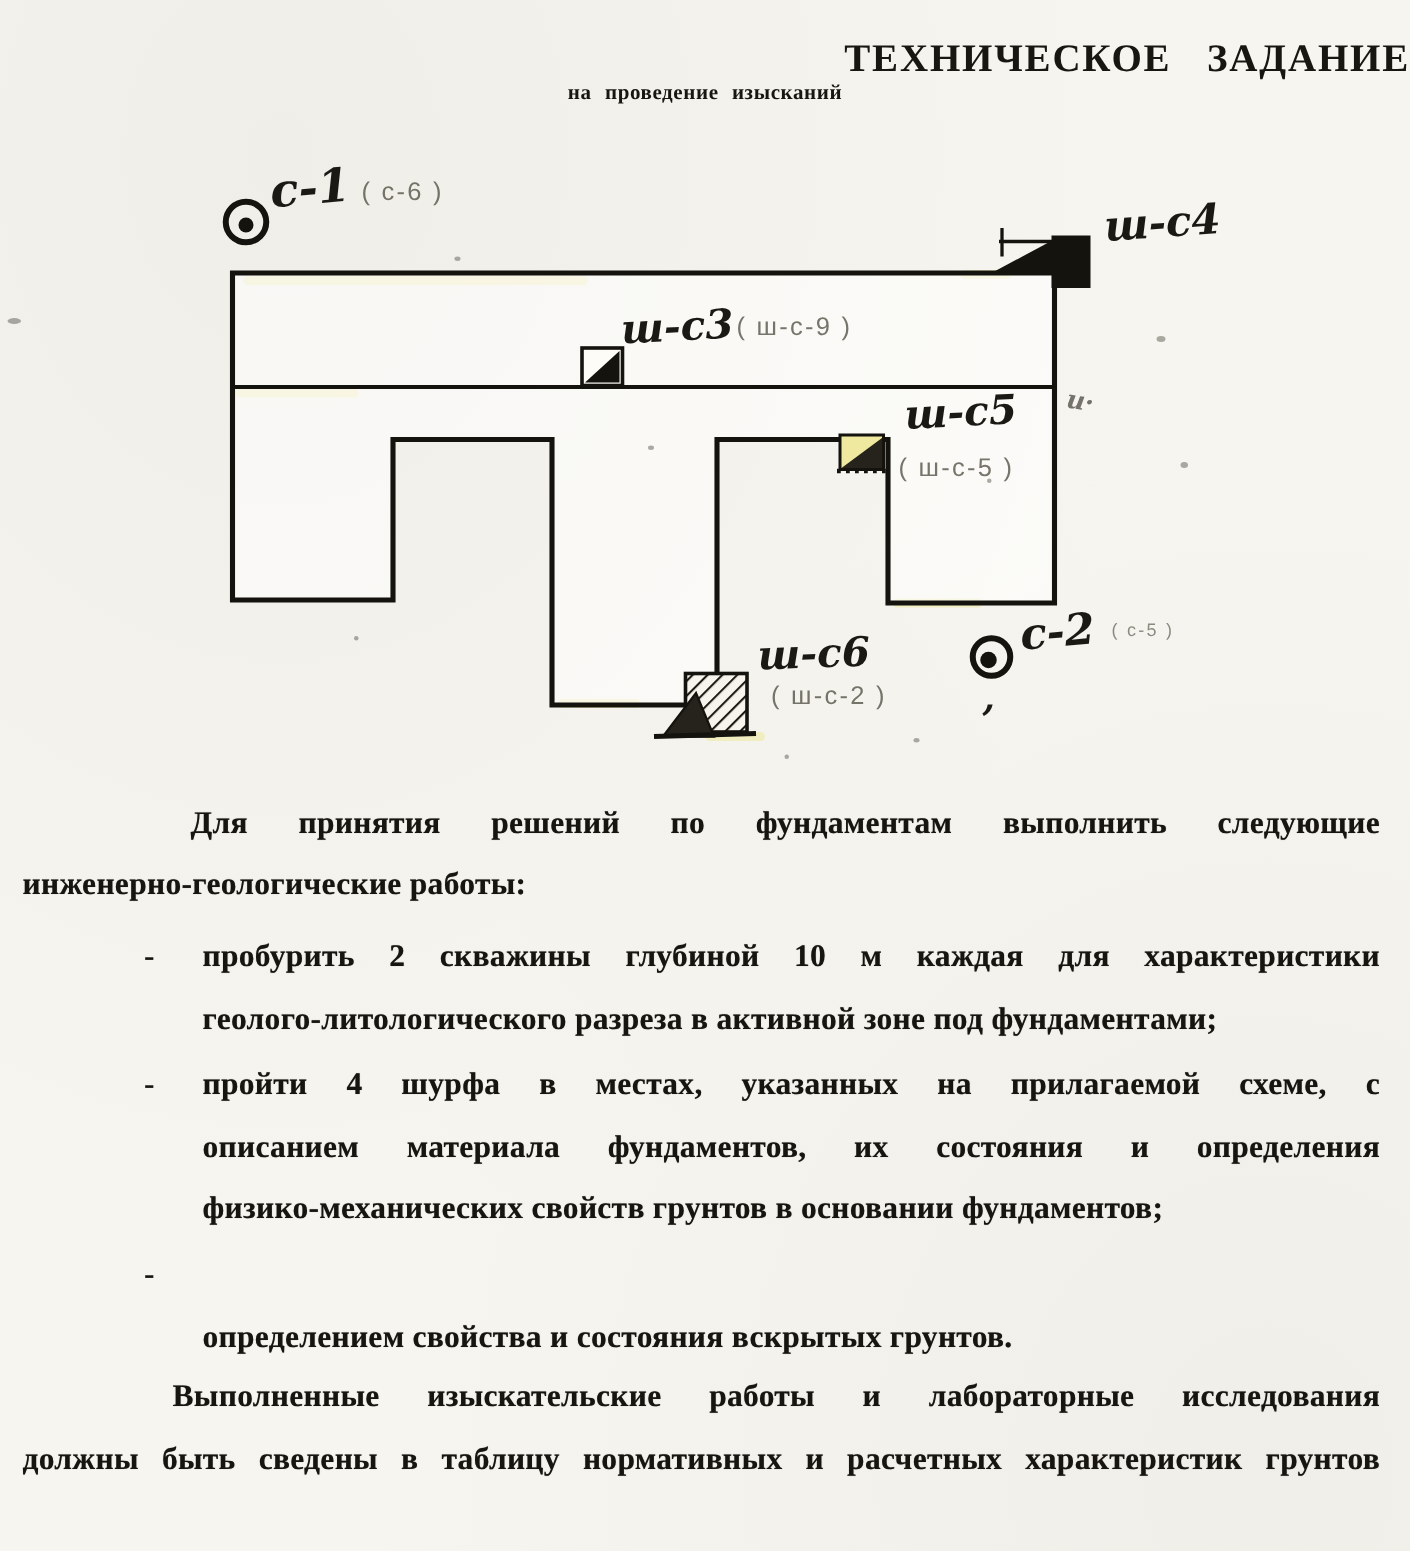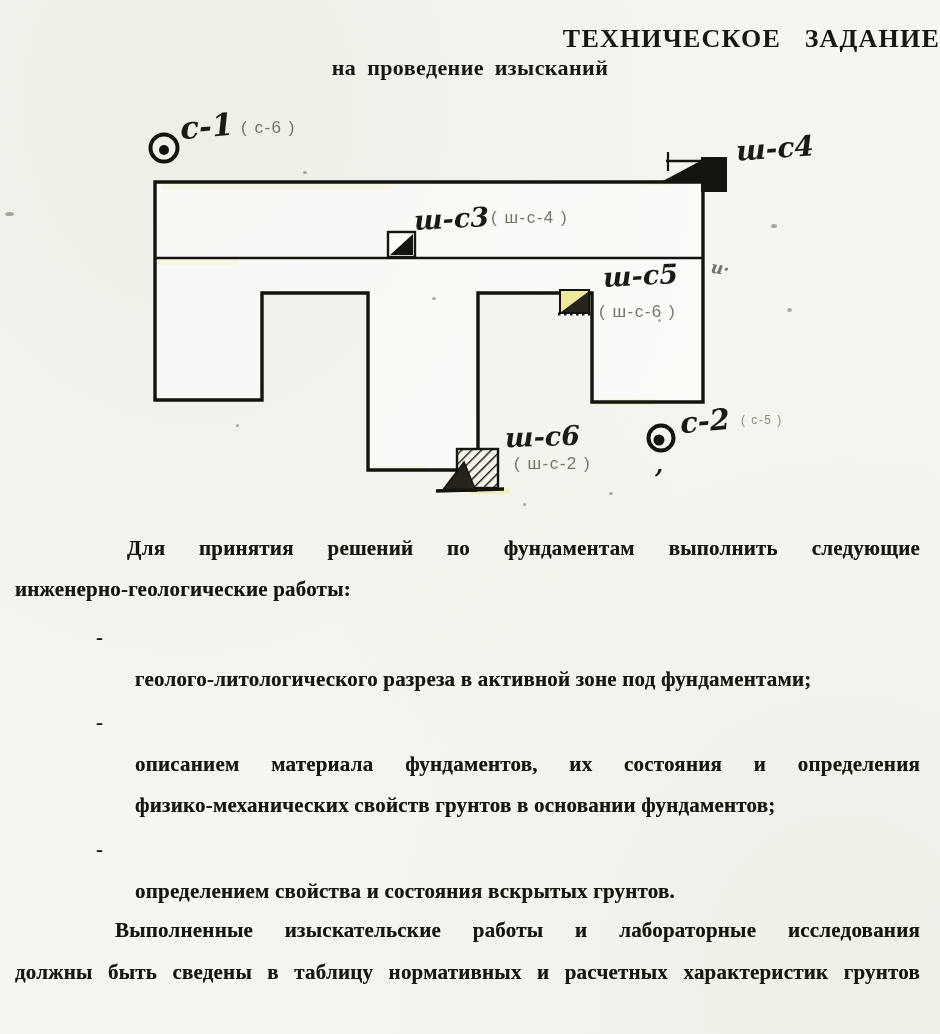--- a/index.html
+++ b/index.html
@@ -9,21 +9,21 @@
   .page{position:absolute;inset:0;
         background:
           radial-gradient(ellipse at 20% 10%, rgba(210,206,192,0.18), rgba(0,0,0,0) 55%),
           radial-gradient(ellipse at 90% 95%, rgba(205,200,185,0.15), rgba(0,0,0,0) 50%),
           #f6f5f0;}
   
   .title{position:absolute;top:24px;left:0;width:940px;text-align:right;
          font-size:26px;font-weight:bold;color:#181611;
          letter-spacing:1.2px;word-spacing:16px;}
   .subtitle{position:absolute;top:55px;left:0;width:940px;text-align:center;
-         font-size:22px;font-weight:bold;color:#181611;
+         font-size:14px;font-weight:bold;color:#181611;
          letter-spacing:0.4px;word-spacing:5px;}
   
   .line{position:absolute;left:15px;width:905px;
         font-size:21px;line-height:27px;font-weight:bold;color:#17150f;
         text-align:justify;letter-spacing:0.2px;
         text-shadow:0 0 0.5px rgba(23,21,15,0.55);}
   .line.bullet-cont{left:135px;width:785px;}
   .line.stretch::after{content:"";display:inline-block;width:100%;height:0;}
   .dash{position:absolute;left:96px;width:20px;
         font-size:21px;line-height:27px;font-weight:bold;color:#17150f;}
@@ -97,26 +97,26 @@
       <g>
         <circle cx="661" cy="438" r="12.5" fill="none" stroke="#15130e" stroke-width="4"></circle>
         <circle cx="659" cy="440" r="5.5" fill="#15130e"></circle>
       </g>
     </svg>
 
     <div class="hw" style="left:180px;top:108px;font-size:31px;transform:rotate(-5deg);">с-1</div>
     <div class="faded" style="left:241px;top:118px;">( с-6 )</div>
 
     <div class="hw" style="left:414px;top:203px;font-size:27px;transform:rotate(-3deg);">ш-с3</div>
-    <div class="faded" style="left:491px;top:208px;">( ш-с-4 )</div>
+    <div class="faded" style="left:491px;top:208px;">( ш-с-9 )</div>
 
     <div class="hw" style="left:736px;top:132px;font-size:28px;transform:rotate(-4deg);">ш-с4</div>
 
     <div class="hw" style="left:603px;top:260px;font-size:27px;transform:rotate(-3deg);">ш-с5</div>
-    <div class="faded" style="left:599px;top:302px;">( ш-с-6 )</div>
+    <div class="faded" style="left:599px;top:302px;">( ш-с-5 )</div>
 
     <div class="hw" style="left:505px;top:421px;font-size:27px;transform:rotate(-2deg);">ш-с6</div>
     <div class="faded" style="left:514px;top:454px;">( ш-с-2 )</div>
 
     <div class="hw" style="left:680px;top:404px;font-size:29px;transform:rotate(-5deg);">с-2</div>
     <div class="faded" style="left:741px;top:413px;font-size:12px;opacity:0.7;">( с-5 )</div>
 
     <div class="hw" style="left:711px;top:258px;font-size:17px;color:#55524a;transform:rotate(9deg);opacity:0.8;">и·</div>
     <div class="hw" style="left:655px;top:450px;font-size:24px;">,</div>
   </div>
@@ -128,23 +128,25 @@
   <div class="speck" style="left:658px;top:319px;width:3px;height:3px;"></div>
   <div class="speck" style="left:236px;top:424px;width:3px;height:3px;"></div>
   <div class="speck" style="left:609px;top:492px;width:4px;height:3px;"></div>
   <div class="speck" style="left:523px;top:503px;width:3px;height:3px;"></div>
   <div class="speck" style="left:432px;top:297px;width:4px;height:3px;"></div>
 
   <div class="line" style="top:576px;">инженерно-геологические работы:</div>
   <div class="line stretch" style="top:535px;padding-left:112px;width:793px;">Для принятия решений по фундаментам выполнить следующие</div>
 
   <div class="dash" style="top:624px;">-</div>
+  <div class="line bullet-cont stretch" style="top:624px;">пробурить 2 скважины глубиной 10 м каждая для характеристики</div>
   <div class="line bullet-cont" style="top:666px;">геолого-литологического разреза в активной зоне под фундаментами;</div>
 
   <div class="dash" style="top:709px;">-</div>
+  <div class="line bullet-cont stretch" style="top:709px;">пройти 4 шурфа в местах, указанных на прилагаемой схеме, с</div>
   <div class="line bullet-cont stretch" style="top:751px;">описанием материала фундаментов, их состояния и определения</div>
   <div class="line bullet-cont" style="top:792px;">физико-механических свойств грунтов в основании фундаментов;</div>
 
   <div class="dash" style="top:836px;">-</div>
   <div class="line bullet-cont" style="top:878px;">определением свойства и состояния вскрытых грунтов.</div>
 
   <div class="line stretch" style="top:917px;padding-left:100px;width:805px;">Выполненные изыскательские работы и лабораторные исследования</div>
   <div class="line stretch" style="top:959px;">должны быть сведены в таблицу нормативных и расчетных характеристик грунтов</div>
 
 </div>

